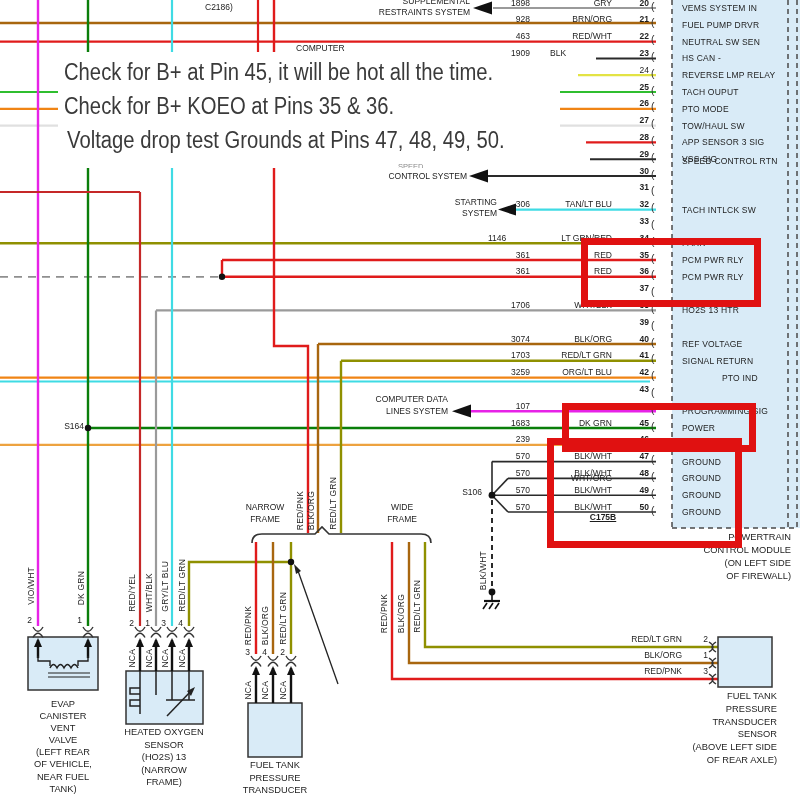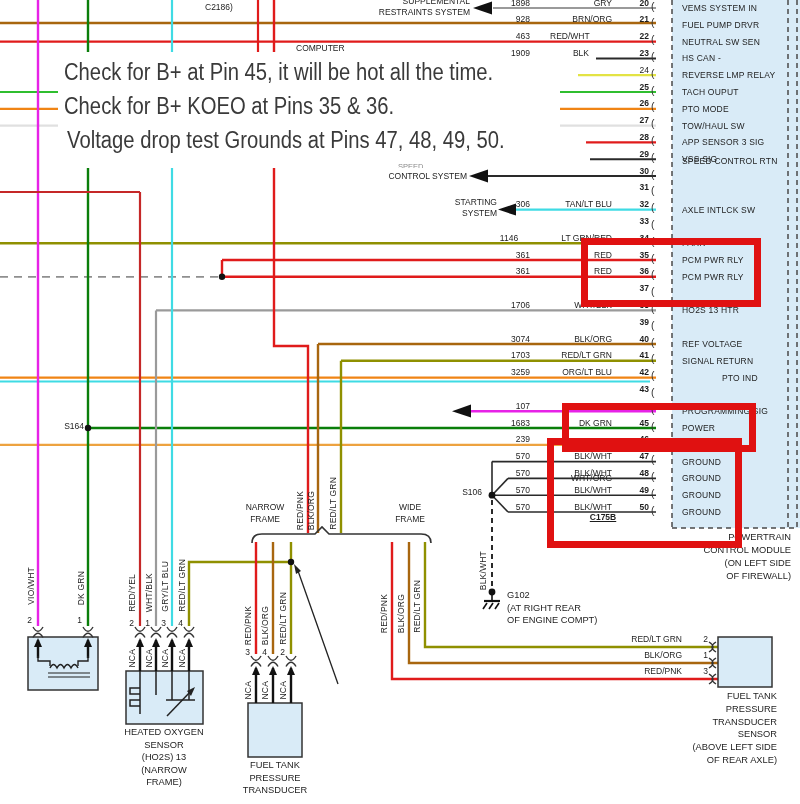--- a/index.html
+++ b/index.html
@@ -194,46 +194,55 @@
   <div class="t r lines" style="left:348px;top:-4px;width:122px;line-height:10.5px;">
       <div>SUPPLEMENTAL</div>
       <div>RESTRAINTS SYSTEM</div>
     </div>
   <div class="t" style="left:398px;top:162px;height:6px;overflow:hidden;opacity:.55;font-size:7.5px;">SPEED</div>
   <div class="t r" style="left:345px;top:171px;width:122px;">CONTROL SYSTEM</div>
   <div class="t r lines" style="left:415px;top:197px;width:82px;line-height:11px;">
       <div>STARTING</div>
       <div>SYSTEM</div>
     </div>
+  <div class="t r lines" style="left:326px;top:394px;width:122px;line-height:11.5px;">
+      <div>COMPUTER DATA</div>
+      <div>LINES SYSTEM</div>
+    </div>
 
   <div class="t r" style="left:52px;top:421px;width:32px;">S164</div>
   <div class="t r" style="left:448px;top:487px;width:34px;">S106</div>
   <div class="t c" style="left:576px;top:512px;width:54px;text-decoration:underline;font-weight:700;">C175B</div>
-  <div class="t lines" style="left:507px;top:589px;line-height:12.6px;font-size:9.3px;">
-      <div>G102</div>
-      <div>(AT RIGHT REAR</div>
-      <div>OF ENGINE COMPT)</div>
-    </div>
 
   <div class="t r lines t9" style="left:668px;top:531px;width:123px;line-height:13px;">
       <div>POWERTRAIN</div>
       <div>CONTROL MODULE</div>
       <div>(ON LEFT SIDE</div>
       <div>OF FIREWALL)</div>
     </div>
 
   <div class="t c lines" style="left:235px;top:502px;width:60px;line-height:11.5px;">
       <div>NARROW</div>
       <div>FRAME</div>
     </div>
-  <div class="t c lines" style="left:380px;top:502px;width:60px;line-height:11.5px;">
+  <div class="t c lines" style="left:372px;top:502px;width:60px;line-height:11.5px;">
       <div>WIDE</div>
       <div>FRAME</div>
     </div>
 
+  <div class="t c lines t9" style="left:22px;top:698px;width:82px;line-height:12.1px;">
+      <div>EVAP</div>
+      <div>CANISTER</div>
+      <div>VENT</div>
+      <div>VALVE</div>
+      <div>(LEFT REAR</div>
+      <div>OF VEHICLE,</div>
+      <div>NEAR FUEL</div>
+      <div>TANK)</div>
+    </div>
   <div class="t c lines t9" style="left:117px;top:726px;width:94px;line-height:12.6px;">
       <div>HEATED OXYGEN</div>
       <div>SENSOR</div>
       <div>(HO2S) 13</div>
       <div>(NARROW</div>
       <div>FRAME)</div>
     </div>
   <div class="t c lines t9" style="left:232px;top:759px;width:86px;line-height:12.6px;">
       <div>FUEL TANK</div>
       <div>PRESSURE</div>
@@ -296,26 +305,26 @@
       <span class="t" style="left: 550px; top: -2.5px; width: 62px; text-align: right;">GRY</span>
       <span class="t" style="left: 682px; top: 3px; letter-spacing: 0.2px;">VEMS SYSTEM IN</span>
       <span class="t" style="left: 651px; top: 17.3px; font-size: 10.5px; color: rgb(51, 51, 51);">(</span>
       <span class="t" style="left: 625px; top: 14.3px; width: 24px; text-align: right; font-weight: 700;">21</span>
       <span class="t" style="left: 488px; top: 14.3px; width: 42px; text-align: right;">928</span>
       <span class="t" style="left: 550px; top: 14.3px; width: 62px; text-align: right;">BRN/ORG</span>
       <span class="t" style="left: 682px; top: 19.8px; letter-spacing: 0.2px;">FUEL PUMP DRVR</span>
       <span class="t" style="left: 651px; top: 34.1px; font-size: 10.5px; color: rgb(51, 51, 51);">(</span>
       <span class="t" style="left: 625px; top: 31.1px; width: 24px; text-align: right; font-weight: 700;">22</span>
       <span class="t" style="left: 488px; top: 31.1px; width: 42px; text-align: right;">463</span>
-      <span class="t" style="left: 550px; top: 31.1px; width: 62px; text-align: left;">RED/WHT</span>
+      <span class="t" style="left: 550px; top: 31.1px; width: 62px; text-align: right;">RED/WHT</span>
       <span class="t" style="left: 682px; top: 36.6px; letter-spacing: 0.2px;">NEUTRAL SW SEN</span>
       <span class="t" style="left: 651px; top: 50.9px; font-size: 10.5px; color: rgb(51, 51, 51);">(</span>
       <span class="t" style="left: 625px; top: 47.9px; width: 24px; text-align: right; font-weight: 700;">23</span>
       <span class="t" style="left: 488px; top: 47.9px; width: 42px; text-align: right;">1909</span>
-      <span class="t" style="left: 550px; top: 47.9px; width: 62px; text-align: center;">BLK</span>
+      <span class="t" style="left: 550px; top: 47.9px; width: 62px; text-align: left;">BLK</span>
       <span class="t" style="left: 682px; top: 53.4px; letter-spacing: 0.2px;">HS CAN -</span>
       <span class="t" style="left: 651px; top: 67.7px; font-size: 10.5px; color: rgb(51, 51, 51);">(</span>
       <span class="t" style="left: 625px; top: 64.7px; width: 24px; text-align: right; font-weight: 400;">24</span>
       <span class="t" style="left: 682px; top: 70.2px; letter-spacing: 0.2px;">REVERSE LMP RELAY</span>
       <span class="t" style="left: 651px; top: 84.5px; font-size: 10.5px; color: rgb(51, 51, 51);">(</span>
       <span class="t" style="left: 625px; top: 81.5px; width: 24px; text-align: right; font-weight: 700;">25</span>
       <span class="t" style="left: 682px; top: 87px; letter-spacing: 0.2px;">TACH OUPUT</span>
       <span class="t" style="left: 651px; top: 101.3px; font-size: 10.5px; color: rgb(51, 51, 51);">(</span>
       <span class="t" style="left: 625px; top: 98.3px; width: 24px; text-align: right; font-weight: 700;">26</span>
       <span class="t" style="left: 682px; top: 103.8px; letter-spacing: 0.2px;">PTO MODE</span>
@@ -330,26 +339,26 @@
       <span class="t" style="left: 682px; top: 154.2px; letter-spacing: 0.2px;">VSS SIG</span>
       <span class="t" style="left: 651px; top: 168.5px; font-size: 10.5px; color: rgb(51, 51, 51);">(</span>
       <span class="t" style="left: 625px; top: 165.5px; width: 24px; text-align: right; font-weight: 700;">30</span>
       <span class="t" style="left: 682px; top: 156px; letter-spacing: 0.2px;">SPEED CONTROL RTN</span>
       <span class="t" style="left: 651px; top: 185.3px; font-size: 10.5px; color: rgb(51, 51, 51);">(</span>
       <span class="t" style="left: 625px; top: 182.3px; width: 24px; text-align: right; font-weight: 700;">31</span>
       <span class="t" style="left: 651px; top: 202.1px; font-size: 10.5px; color: rgb(51, 51, 51);">(</span>
       <span class="t" style="left: 625px; top: 199.1px; width: 24px; text-align: right; font-weight: 700;">32</span>
       <span class="t" style="left: 488px; top: 199.1px; width: 42px; text-align: right;">306</span>
       <span class="t" style="left: 550px; top: 199.1px; width: 62px; text-align: right;">TAN/LT BLU</span>
-      <span class="t" style="left: 682px; top: 204.6px; letter-spacing: 0.2px;">AXLE INTLCK SW</span>
+      <span class="t" style="left: 682px; top: 204.6px; letter-spacing: 0.2px;">TACH INTLCK SW</span>
       <span class="t" style="left: 651px; top: 218.9px; font-size: 10.5px; color: rgb(51, 51, 51);">(</span>
       <span class="t" style="left: 625px; top: 215.9px; width: 24px; text-align: right; font-weight: 700;">33</span>
       <span class="t" style="left: 651px; top: 235.7px; font-size: 10.5px; color: rgb(51, 51, 51);">(</span>
       <span class="t" style="left: 625px; top: 232.7px; width: 24px; text-align: right; font-weight: 700;">34</span>
-      <span class="t" style="left: 488px; top: 232.7px; width: 42px; text-align: center;">1146</span>
+      <span class="t" style="left: 488px; top: 232.7px; width: 42px; text-align: left;">1146</span>
       <span class="t" style="left: 550px; top: 232.7px; width: 62px; text-align: right;">LT GRN/RED</span>
       <span class="t" style="left: 682px; top: 238.2px; letter-spacing: 0.2px;">PARK</span>
       <span class="t" style="left: 651px; top: 252.5px; font-size: 10.5px; color: rgb(51, 51, 51);">(</span>
       <span class="t" style="left: 625px; top: 249.5px; width: 24px; text-align: right; font-weight: 700;">35</span>
       <span class="t" style="left: 488px; top: 249.5px; width: 42px; text-align: right;">361</span>
       <span class="t" style="left: 550px; top: 249.5px; width: 62px; text-align: right;">RED</span>
       <span class="t" style="left: 682px; top: 255px; letter-spacing: 0.2px;">PCM PWR RLY</span>
       <span class="t" style="left: 651px; top: 269.3px; font-size: 10.5px; color: rgb(51, 51, 51);">(</span>
       <span class="t" style="left: 625px; top: 266.3px; width: 24px; text-align: right; font-weight: 700;">36</span>
       <span class="t" style="left: 488px; top: 266.3px; width: 42px; text-align: right;">361</span>

